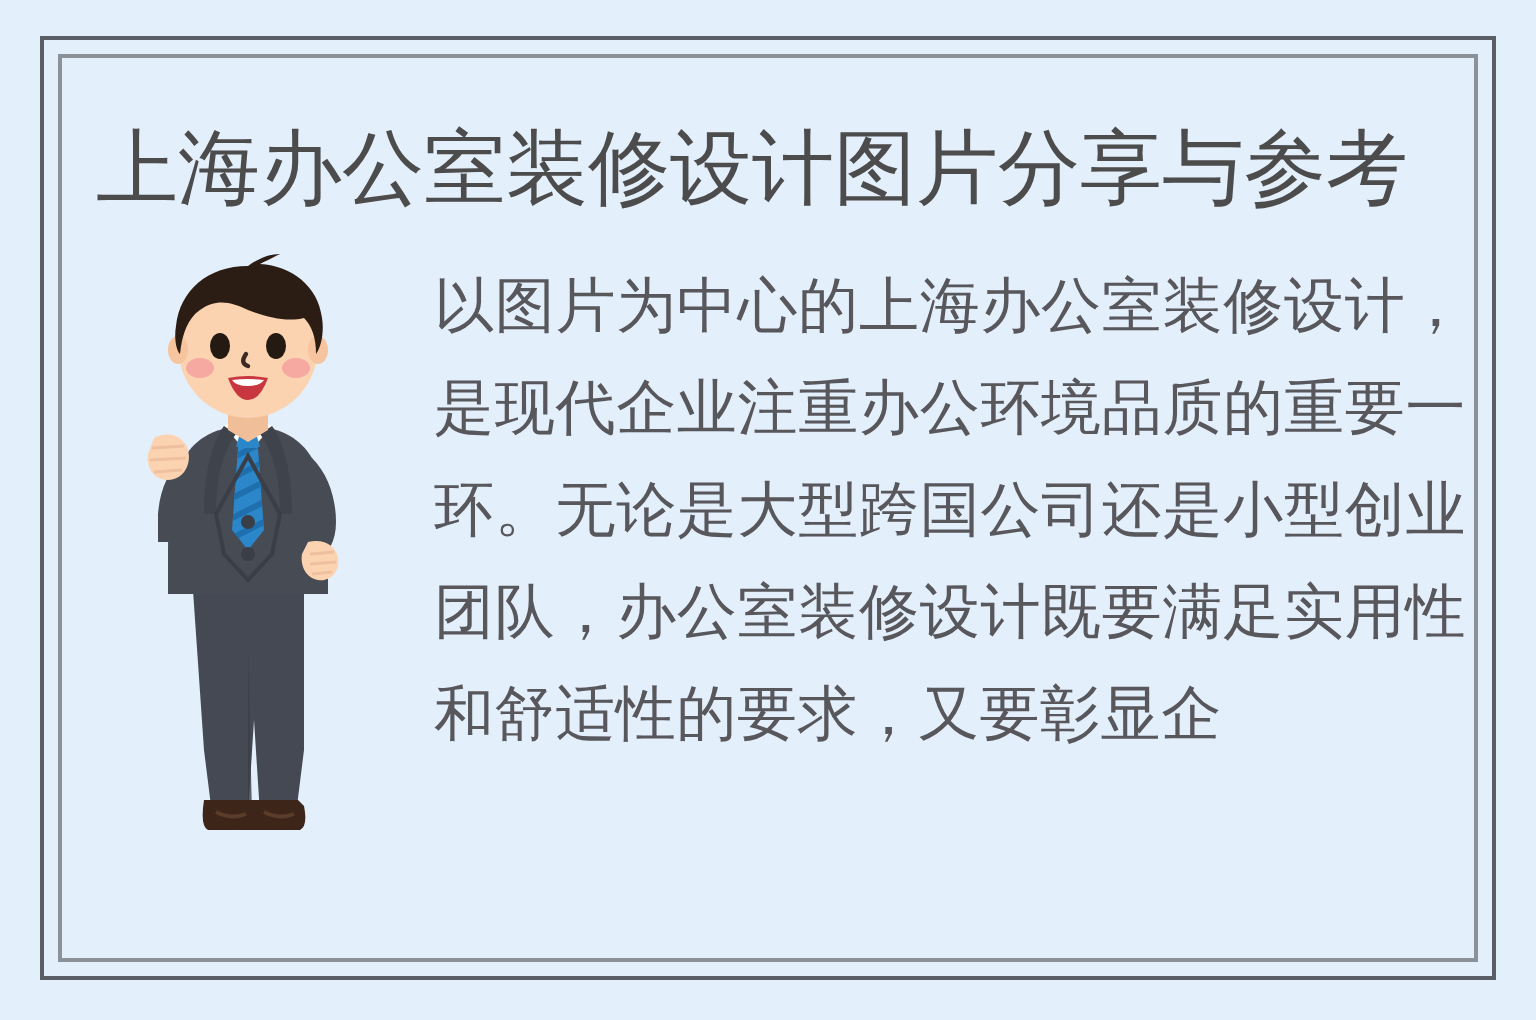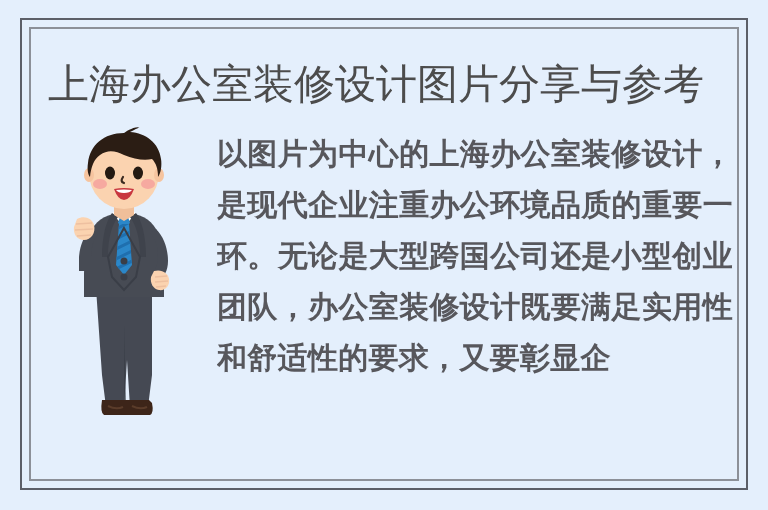--- a/index.html
+++ b/index.html
@@ -53,21 +53,21 @@
   }
   
   #body-text {
     position: absolute;
     left: 217px;
     top: 128px;
     width: 516px;
     font-size: 30px;
     line-height: 51px;
     color: #57575c;
-    font-weight: 700;
+    font-weight: 400;
     letter-spacing: 0.3px;
     text-align: justify;
     text-justify: inter-character;
     overflow: hidden;
     height: 260px;
   }
   
   #illustration {
     position: absolute;
     left: 60px;

